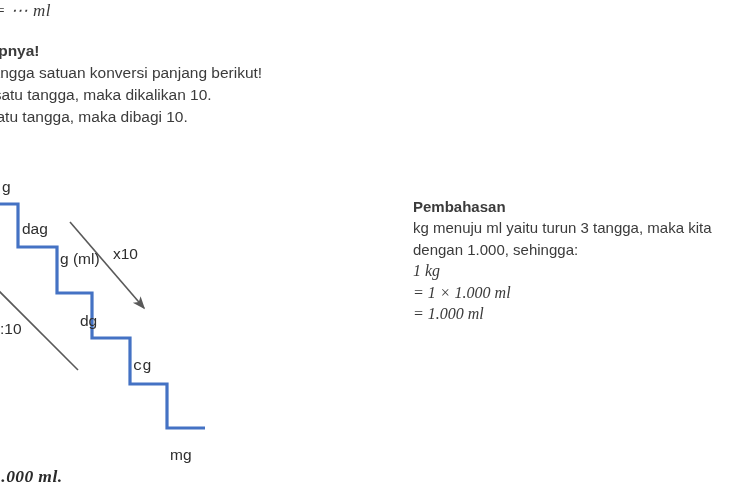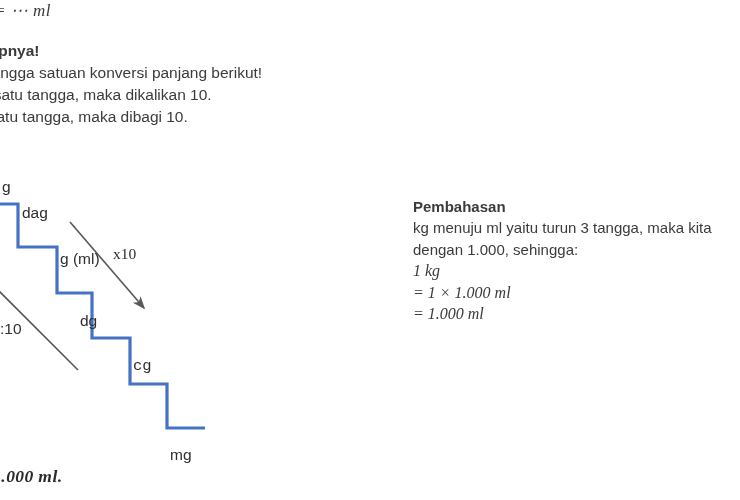--- a/index.html
+++ b/index.html
@@ -140,27 +140,27 @@
       </defs>
 
       <polyline points="-20,34 18,34 18,77 57,77 57,123 92,123 92,168 130,168 130,214 167,214 167,258 205,258" fill="none" stroke="#4472C4" stroke-width="3.2" stroke-linejoin="miter" stroke-linecap="butt"></polyline>
 
       <line x1="70" y1="52" x2="144" y2="138" stroke="#595959" stroke-width="1.6" marker-end="url(#arrowhead-dr)"></line>
 
       <line x1="78" y1="200" x2="-14" y2="108" stroke="#595959" stroke-width="1.6" marker-end="url(#arrowhead-ul)"></line>
     </svg>
 
     <span class="step-label" style="left:2px;  top:8px;">g</span>
-    <span class="step-label" style="left:22px; top:34px;">dag</span>
+    <span class="step-label" style="left:22px; top:50px;">dag</span>
     <span class="step-label" style="left:60px; top:80px;">g (ml)</span>
     <span class="step-label" style="left:80px; top:142px;">dg</span>
     <span class="step-label" style="left:133px;top:187px;font-family:Liberation Mono, monospace;">cg</span>
     <span class="step-label" style="left:170px;top:232px;margin-top:44px;">mg</span>
 
-    <span class="arrow-label" style="left:113px;top:75px;font-family:Liberation Serif, serif;">x10</span>
+    <span class="arrow-label" style="left:113px;top:75px;">x10</span>
     <span class="arrow-label" style="left:0; top:150px;">:10</span>
   </div>
 
   <div class="abs right-col">
     <div class="right-title">Pembahasan</div>
     <div class="right-line">kg menuju ml yaitu turun 3 tangga, maka kita</div>
     <div class="right-line">dengan 1.000, sehingga:</div>
     <div class="right-math" style="font-style:italic;">1 kg</div>
     <div class="right-math" style="font-style:italic;">= 1 × 1.000 ml</div>
     <div class="right-math" style="font-style:italic;">= 1.000 ml</div>

